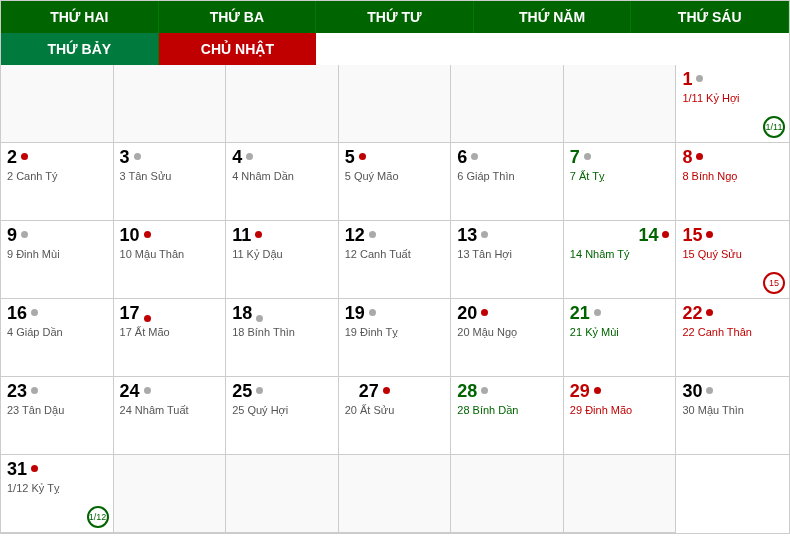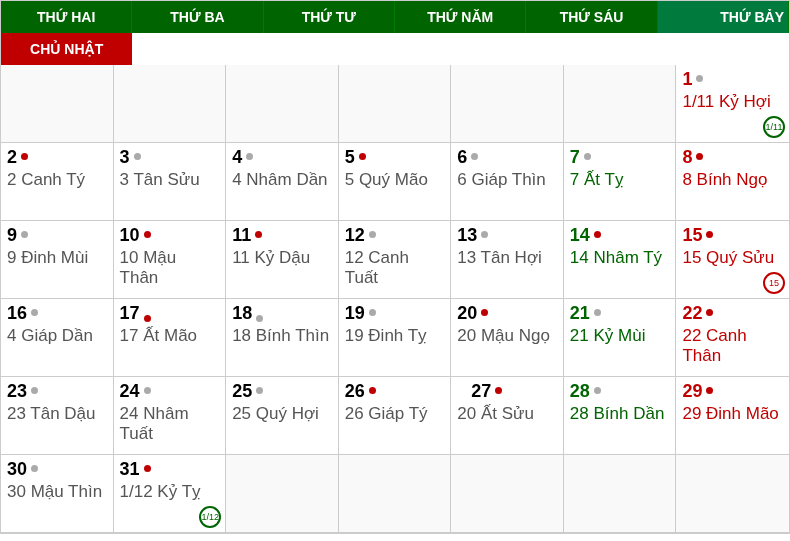--- a/index.html
+++ b/index.html
@@ -3,34 +3,34 @@
   <meta charset="utf-8">
   <style>
     * { box-sizing: border-box; margin: 0; padding: 0; }
     body { font-family: Arial, sans-serif; background: #fff; }
     .calendar {
       width: 790px;
       border: 1px solid #ccc;
     }
     .header-row {
       display: grid;
-      grid-template-columns: repeat(6, 1fr);
+      grid-template-columns: repeat(5, 1fr);
     }
     .header-cell {
       background: #006400;
       color: #fff;
       text-align: center;
       padding: 8px 4px;
       font-weight: bold;
       font-size: 14px;
       border-right: 1px solid #007a00;
     }
     .header-cell:last-child { border-right: none; }
     .header-cell.sun { background: #c00000; }
-    .header-cell.sat { background: #007a3d; text-align: right; }
+    .header-cell.sat { background: #007a3d; }
     .days-grid {
       display: grid;
       grid-template-columns: repeat(7, 1fr);
     }
     .day-cell {
       min-height: 78px;
       border-right: 1px solid #ccc;
       border-bottom: 1px solid #ccc;
       padding: 4px 6px;
       position: relative;
@@ -54,21 +54,21 @@
       border-radius: 50%;
       background: #c00000;
       margin-left: 4px;
       vertical-align: middle;
       margin-bottom: 2px;
     }
     .dot.gray {
       background: #aaa;
     }
     .lunar-date {
-      font-size: 17px;
+      font-size: 11px;
       color: #555;
       margin-top: 2px;
     }
     .lunar-date.green { color: #006400; }
     .lunar-date.red { color: #c00000; }
     .circle-indicator {
       position: absolute;
       right: 4px;
       bottom: 4px;
       width: 22px;
@@ -192,21 +192,21 @@
         <div class="lunar-date">12 Canh Tuất</div>
       </div>
       <div class="day-cell">
         <div style="display: flex; align-items: center;">
           <span class="greg-date">13</span>
           <span class="dot gray"></span>
         </div>
         <div class="lunar-date">13 Tân Hợi</div>
       </div>
       <div class="day-cell saturday">
-        <div style="display: flex; align-items: center;">
+        <div style="display: flex; align-items: center; justify-content: flex-end;">
           <span class="greg-date">14</span>
           <span class="dot "></span>
         </div>
         <div class="lunar-date green">14 Nhâm Tý</div>
       </div>
       <div class="day-cell sunday">
         <div style="display: flex; align-items: center;">
           <span class="greg-date">15</span>
           <span class="dot "></span>
         </div>
@@ -275,27 +275,20 @@
           <span class="dot gray"></span>
         </div>
         <div class="lunar-date">24 Nhâm Tuất</div>
       </div>
       <div class="day-cell">
         <div style="display: flex; align-items: center;">
           <span class="greg-date">25</span>
           <span class="dot gray"></span>
         </div>
         <div class="lunar-date">25 Quý Hợi</div>
-      </div>
-      <div class="day-cell">
-        <div style="display: flex; align-items: center;">
-          <span class="greg-date">26</span>
-          <span class="dot "></span>
-        </div>
-        <div class="lunar-date">26 Giáp Tý</div>
       </div>
       <div class="day-cell">
         <div style="display: flex; align-items: center; margin-left: 14px;">
           <span class="greg-date">27</span>
           <span class="dot "></span>
         </div>
         <div class="lunar-date">20 Ất Sửu</div>
       </div>
       <div class="day-cell saturday">
         <div style="display: flex; align-items: center;">

